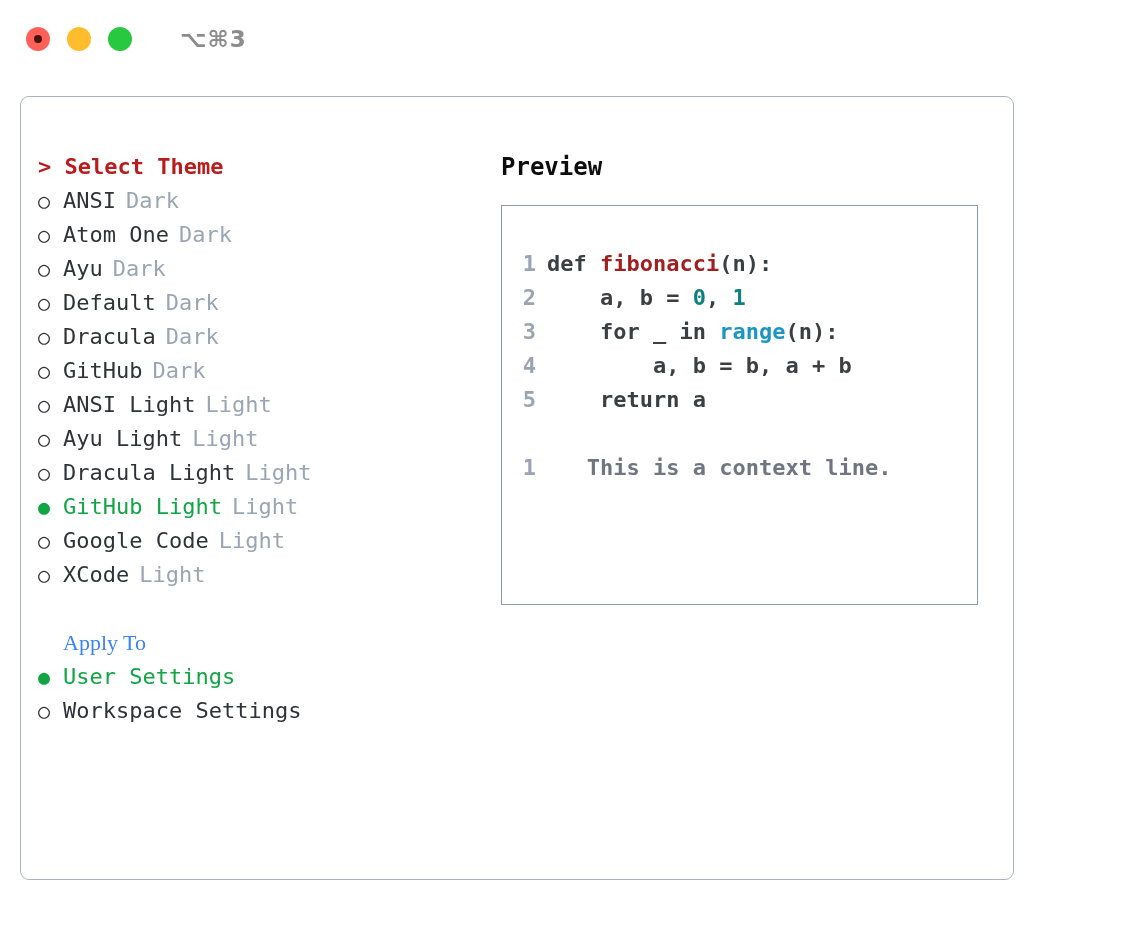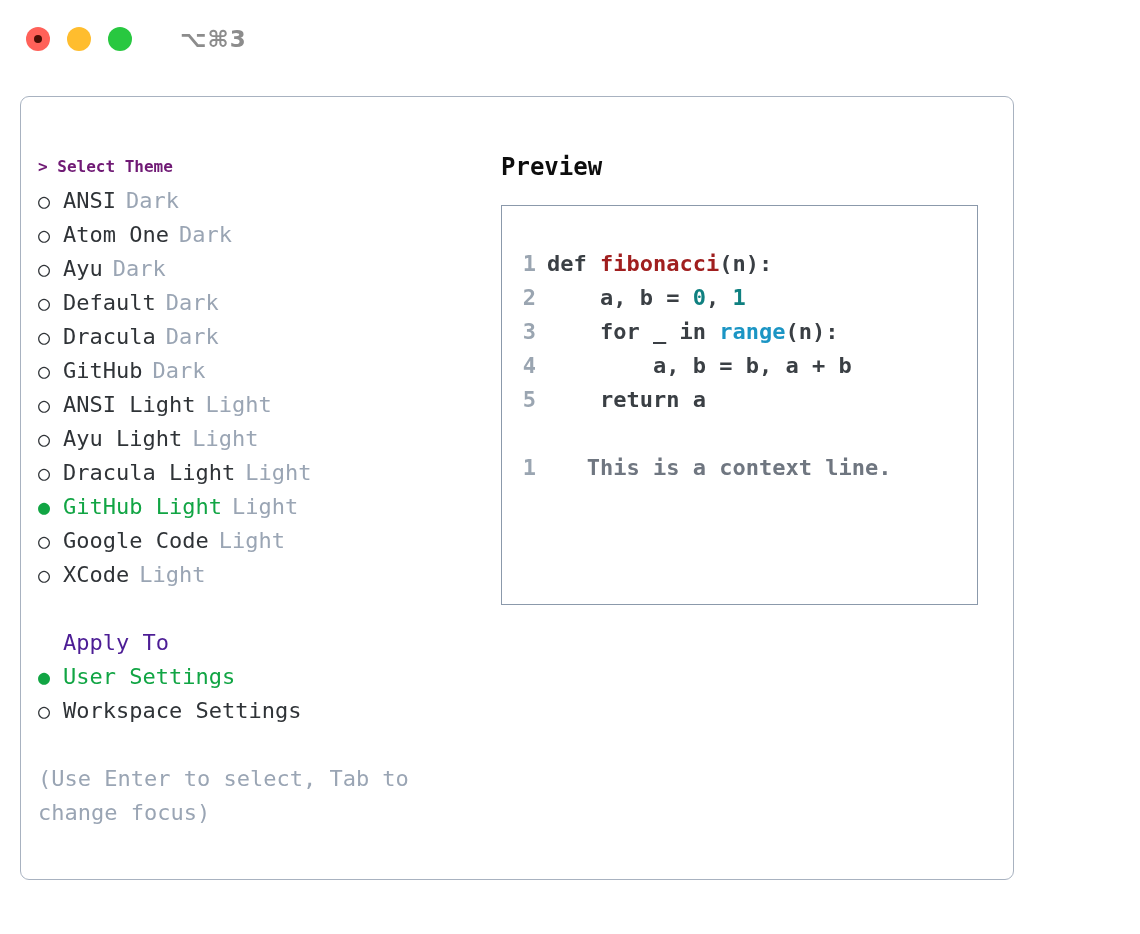--- a/index.html
+++ b/index.html
@@ -89,23 +89,23 @@
 
   
   .left-col {
     position: absolute;
     left: 17px;
     top: 53px;
     width: 450px;
   }
 
   .section-title {
-    font-size: 16px;
-    font-weight: bold;
-    color: #701a75;
+    font-size: 22px;
+    font-weight: bold;
+    color: #b91c1c;
     line-height: 34px;
     white-space: pre;
   }
 
   .opt-row {
     display: flex;
     align-items: baseline;
     font-size: 22px;
     line-height: 34px;
     color: #2f3337;
@@ -128,23 +128,24 @@
     color: #9aa5b4;
     margin-left: 10px;
   }
 
   .apply-block {
     margin-top: 34px;
   }
   .apply-heading {
     font-size: 22px;
     line-height: 34px;
-    color: #4c1d95;
+    color: #3b82f6;
     padding-left: 25px;
     white-space: pre;
+    font-family: Liberation Serif, serif;
   }
 
   .hint {
     margin-top: 34px;
     font-size: 22px;
     line-height: 34px;
     color: #9aa5b4;
     width: 410px;
   }
 
@@ -235,21 +236,20 @@
           </div>
 
         <div class="apply-block">
           <div class="apply-heading">Apply To</div>
           <div id="apply-items">
               <div class="opt-row"><span class="marker on">●</span><span class="opt-label selected">User Settings</span></div>
               <div class="opt-row"><span class="marker">○</span><span class="opt-label">Workspace Settings</span></div>
             </div>
         </div>
 
-        <div class="hint">(Use Enter to select, Tab to change focus)</div>
       </div>
 
       <div class="right-col">
         <div class="preview-title">Preview</div>
         <div class="preview-panel">
           <div class="code-area">
             <div id="code-lines">
                 <div class="code-line"><span class="lineno">1</span><span>def </span><span class="tok-fn">fibonacci</span><span>(n):</span></div>
                 <div class="code-line"><span class="lineno">2</span><span>    </span><span>a, b = </span><span class="tok-num">0</span><span>, </span><span class="tok-num">1</span></div>
                 <div class="code-line"><span class="lineno">3</span><span>    </span><span>for _ in </span><span class="tok-call">range</span><span>(n):</span></div>

